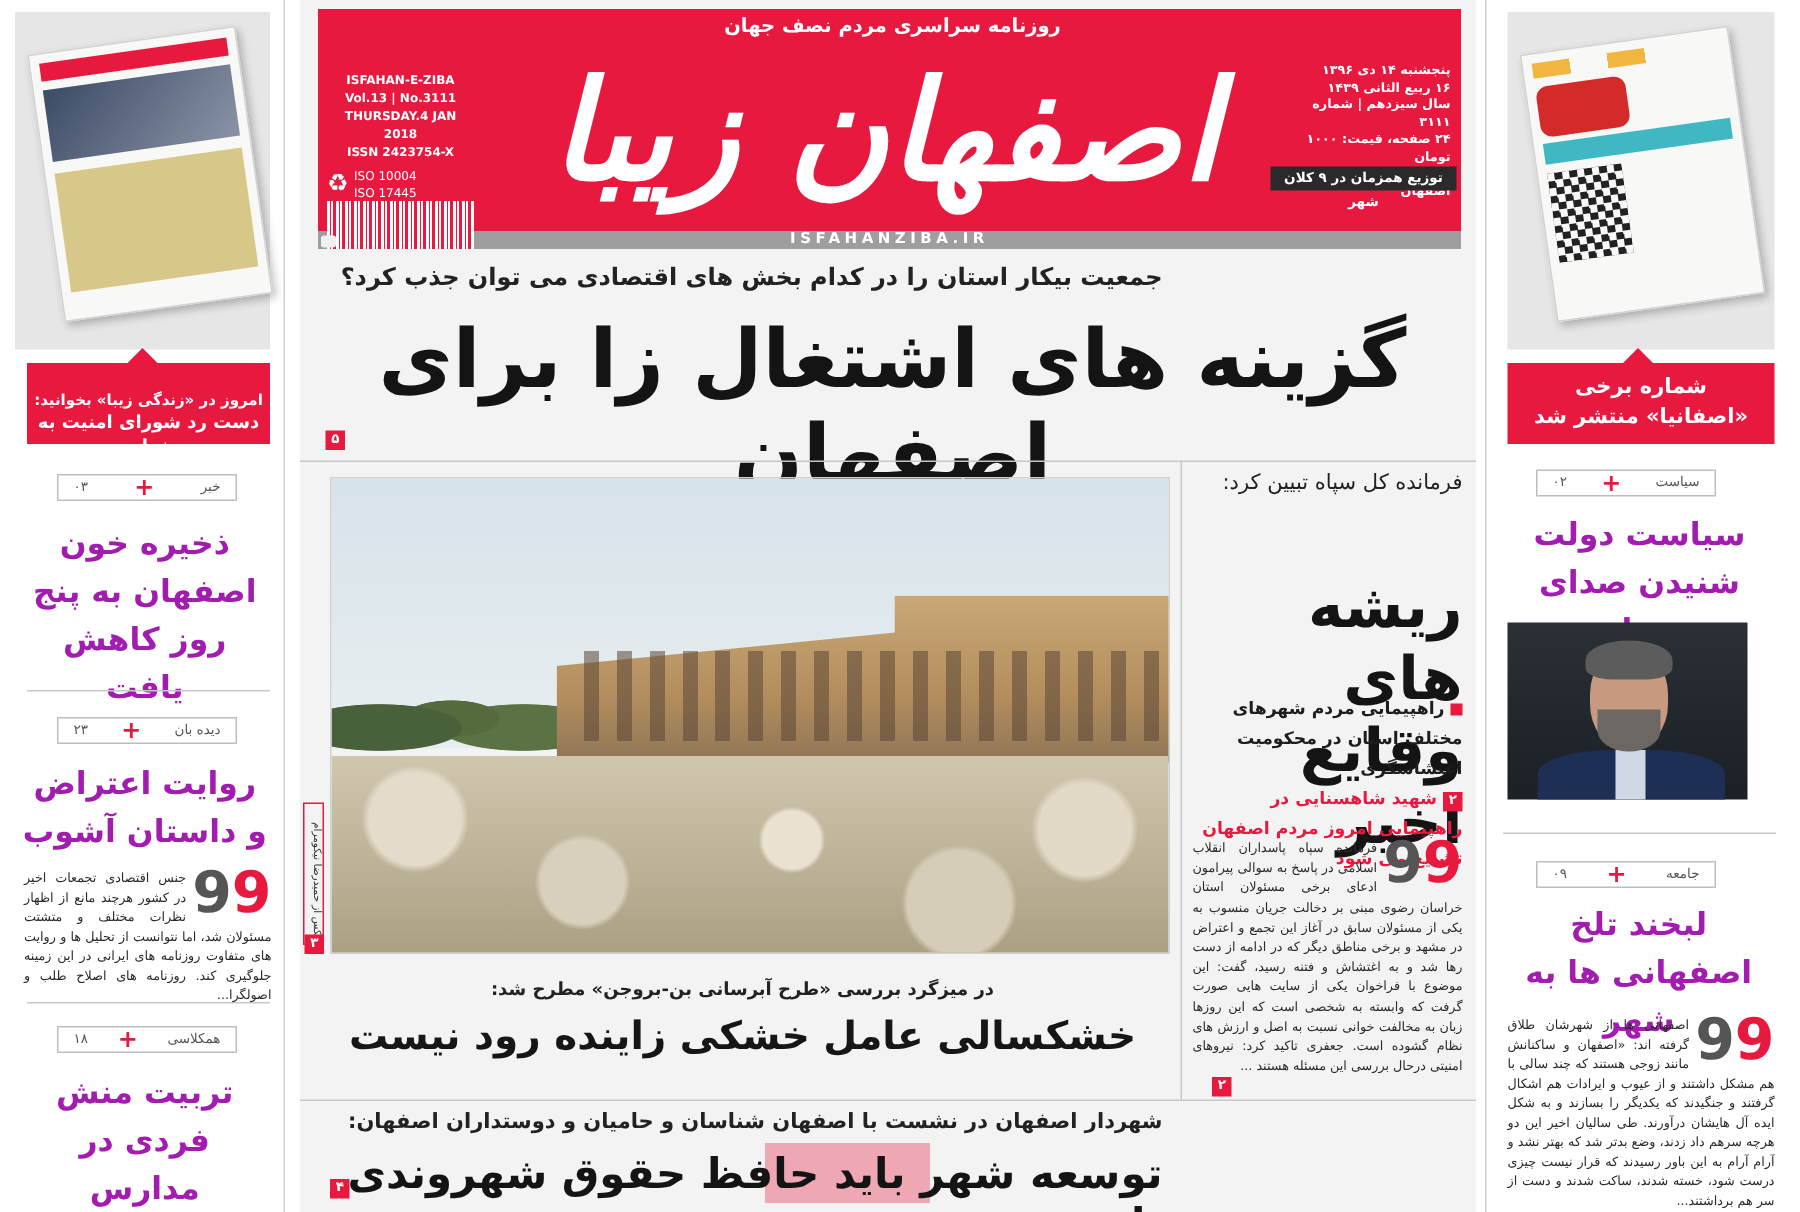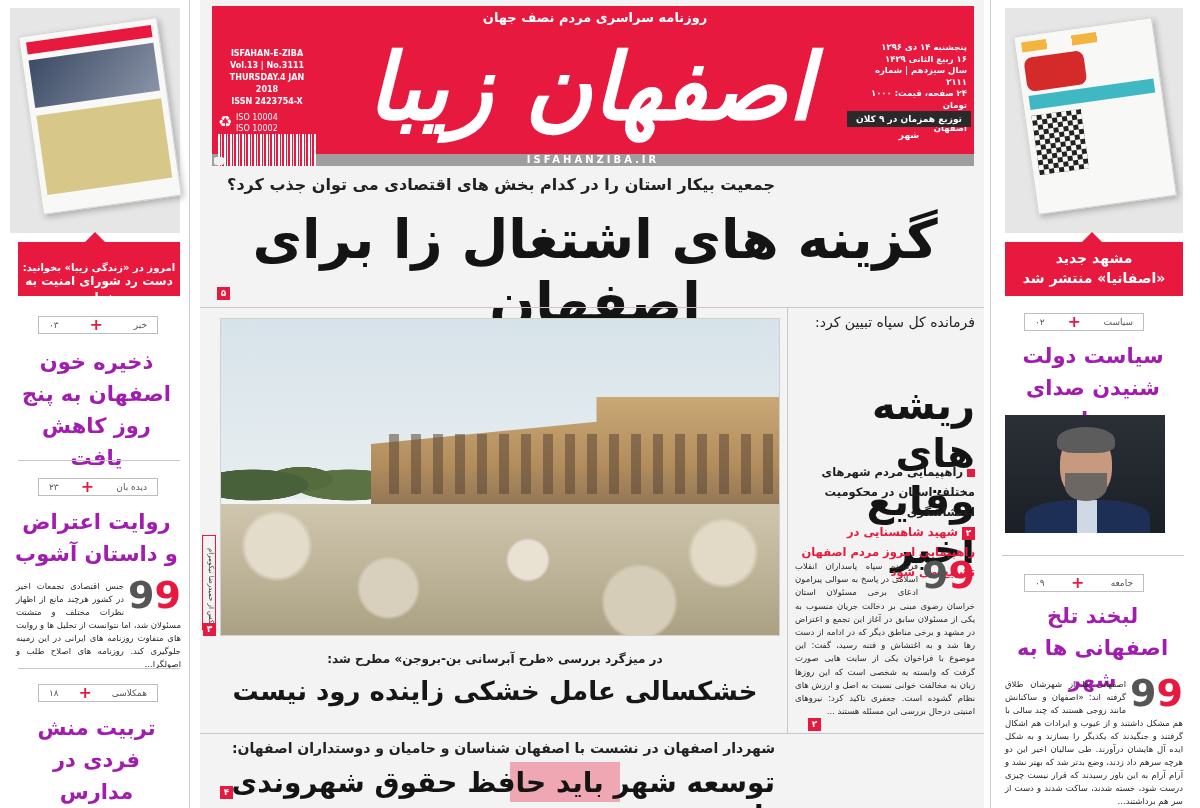--- a/index.html
+++ b/index.html
@@ -102,21 +102,21 @@
 
 <div class="abs mast-left-info">
   <div>ISFAHAN-E-ZIBA</div>
   <div>Vol.13 | No.3111</div>
   <div>THURSDAY.4 JAN 2018</div>
   <div>ISSN 2423754-X</div>
 </div>
 <div class="abs recycle">♻</div>
 <div class="abs mast-iso">
   <div>ISO 10004</div>
-  <div>ISO 10002</div>
+  <div>ISO 17445</div>
 </div>
 <div class="abs barcode"></div>
 <div class="abs barcode-cap"></div>
 
 <div class="abs mast-right-info rtl">
   <div>پنجشنبه ۱۴ دی ۱۳۹۶</div>
   <div>۱۶ ربیع الثانی ۱۴۳۹</div>
   <div>سال سیزدهم | شماره ۳۱۱۱</div>
   <div>۲۴ صفحه، قیمت: ۱۰۰۰ تومان</div>
   <div>پرتیراژترین روزنامه استان اصفهان</div>
@@ -208,21 +208,21 @@
 <div class="abs promo-img" style="left:1005px; top:8px; width:178px; height:225px;">
   <div class="abs promo-paper" style="left:20px; top:18px; width:140px; height:180px;">
     <div style="height:10px; margin:6px; background:linear-gradient(90deg,#f2b640 0 20%,transparent 20% 40%,#f2b640 40% 60%,transparent 60%);"></div>
     <div style="height:34px; width:60px; margin:4px 6px; background:#d42a2a; border-radius:8px;"></div>
     <div style="height:14px; margin:4px 6px; background:#3fb8c4;"></div>
     <div style="height:60px; margin:6px; background:repeating-conic-gradient(#222 0 25%, #f8f8f6 0 50%) 0 0/10px 10px; width:50px;"></div>
   </div>
 </div>
 <div class="abs promo-arrow" style="left:1082px; top:232px;"></div>
 <div class="abs promo-banner rtl" style="left:1005px; top:242px; width:178px; height:54px; padding-top:6px; font-size:14px; line-height:20px;">
-  <div>مشهد جدید</div>
+  <div>شماره برخی</div>
   <div>«اصفانیا» منتشر شد</div>
 </div>
 
 <div class="tagbox rtl" style="left:1024px; top:313px; width:120px;">
   <span>سیاست</span>
   <span class="tag-plus">+</span>
   <span>۰۲</span>
 </div>
 <div class="abs side-head rtl" style="left:1002px; top:340px; width:182px;">سیاست دولت شنیدن صدای مردم است</div>
 <div class="abs portrait">

